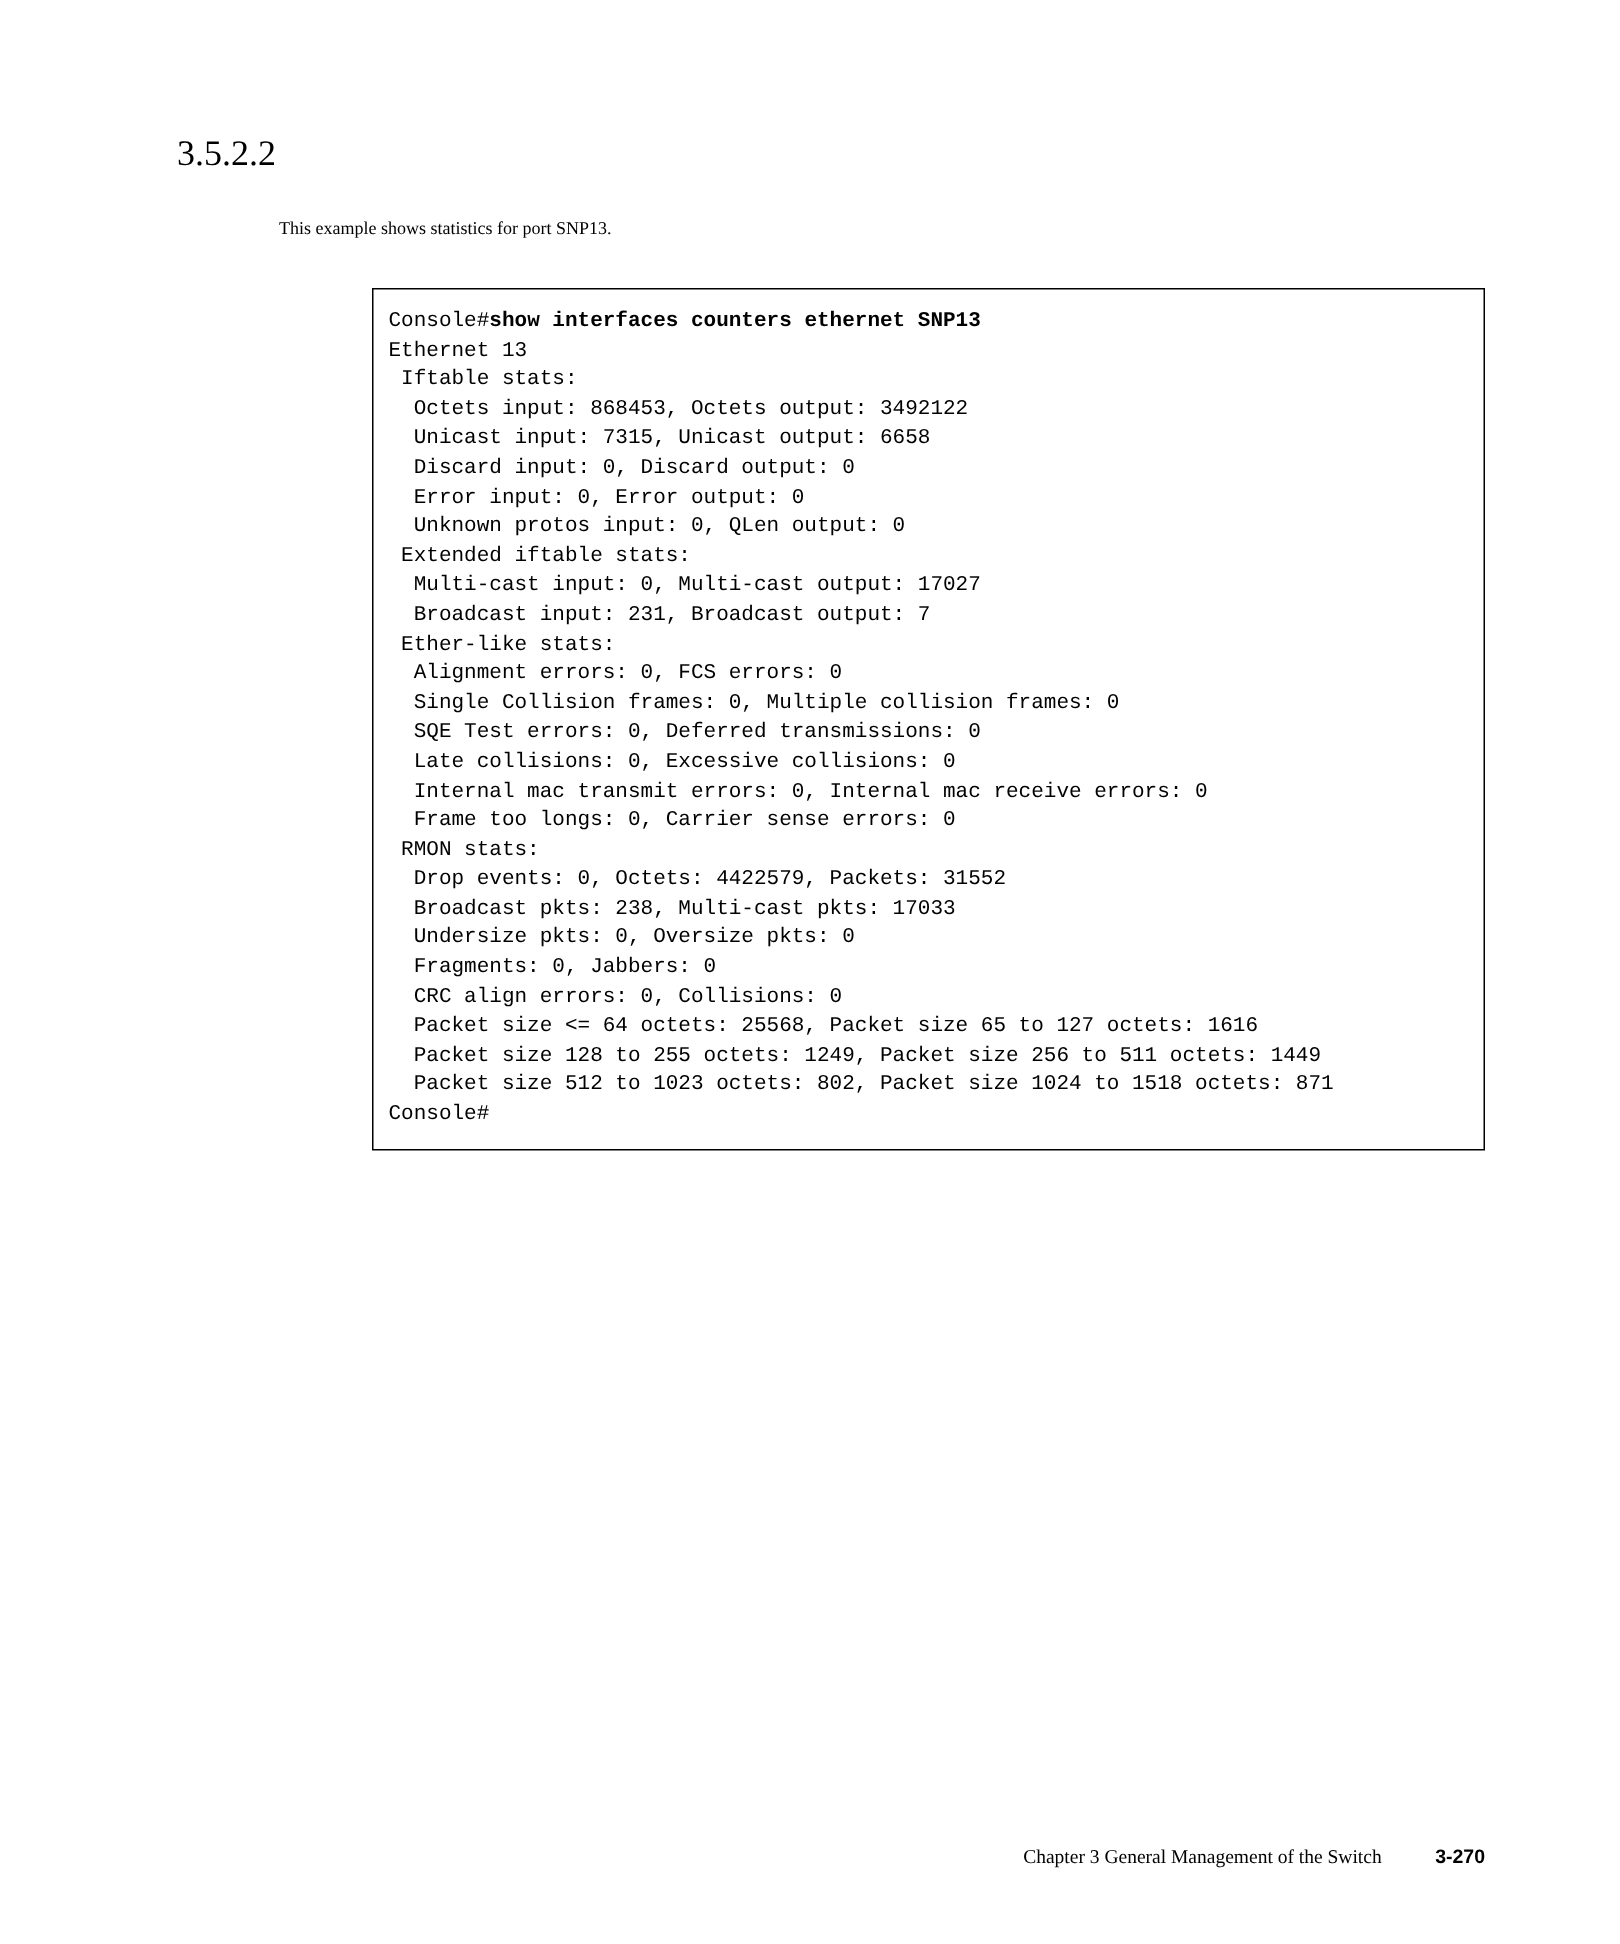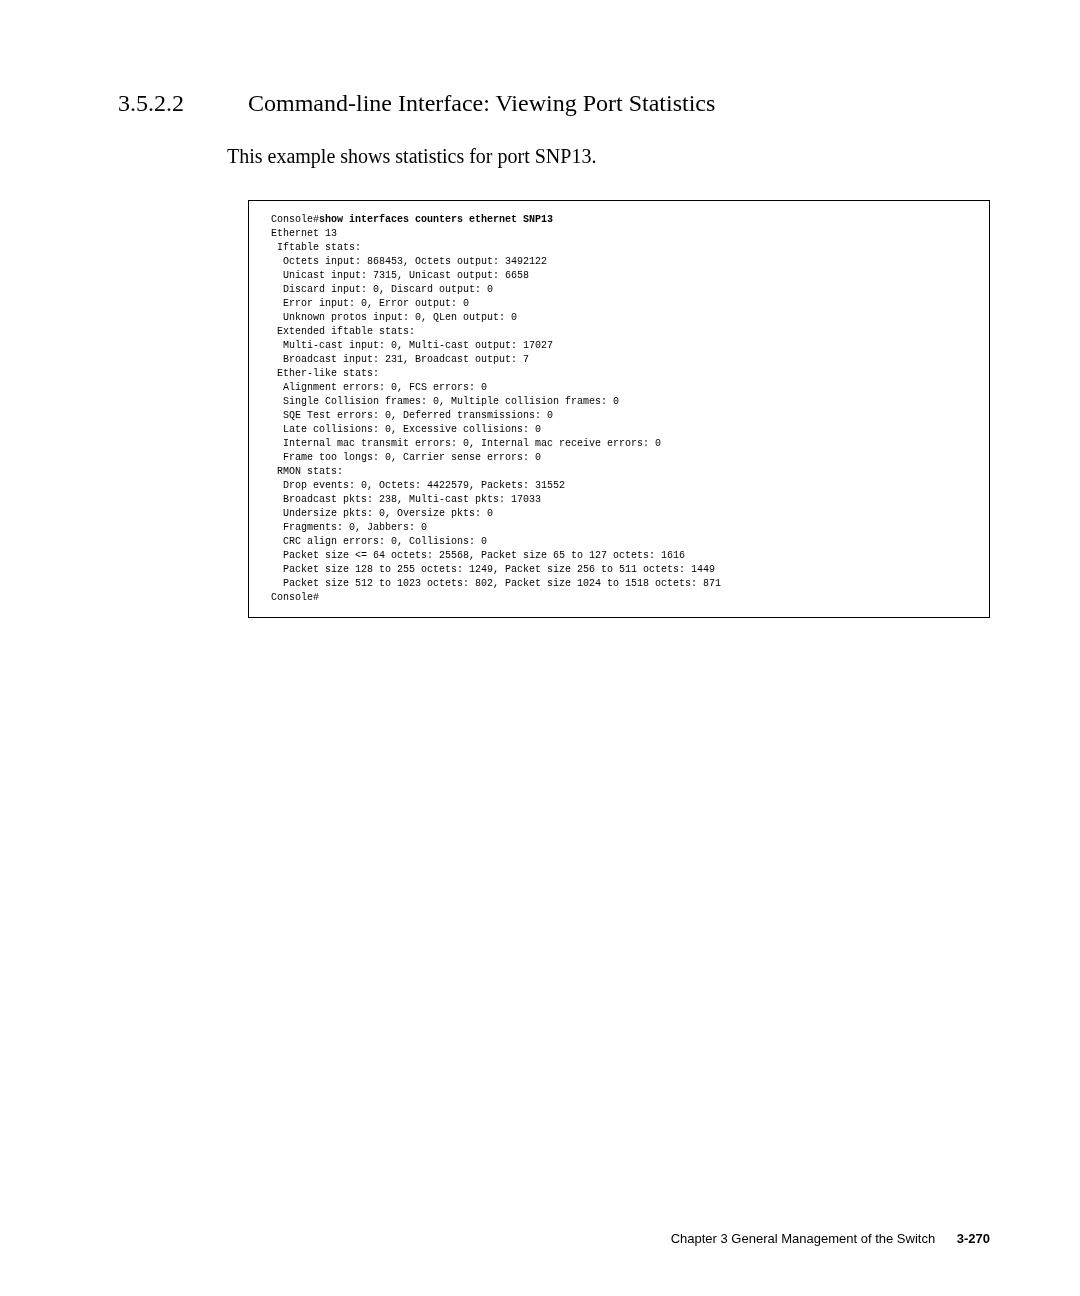--- a/index.html
+++ b/index.html
@@ -28,61 +28,61 @@
       font-size: 24px;
       font-weight: normal;
       width: 130px;
       flex-shrink: 0;
     }
     .section-title {
       font-size: 24px;
       font-weight: normal;
     }
     .intro-text {
-      margin-left: 109px;
-      font-size: 20px;
+      margin-left: 68px;
+      font-size: 12px;
       margin-bottom: 32px;
     }
     .console-box {
       margin-left: 130px;
       border: 1px solid #000000;
-      padding: 12px 22px;
+      padding: 12px 10px;
       font-family: 'Courier New', Courier, monospace;
-      font-size: 10px;
+      font-size: 14px;
       line-height: 1.4;
       white-space: pre;
     }
     .console-prompt {
       display: inline;
     }
     .console-cmd {
       font-weight: bold;
       display: inline;
     }
     .footer {
       position: absolute;
       bottom: 50px;
       right: 90px;
       font-family: Arial, Helvetica, sans-serif;
       font-size: 13px;
     }
     .footer-chapter {
-      margin-right: 18px;
+      margin-right: 32px;
+      font-family: Liberation Serif, serif;
     }
     .footer-page {
       font-weight: bold;
     }
   </style>
 </head>
 <body>
 
 <div class="page-content">
   <div class="section-header">
     <div class="section-number">3.5.2.2</div>
-    <div class="section-title">Command-line Interface: Viewing Port Statistics</div>
   </div>
   <div class="intro-text">This example shows statistics for port SNP13.</div>
   <div class="console-box"><span class="console-prompt">Console#</span><span class="console-cmd">show interfaces counters ethernet SNP13</span>
 <span id="console-body">Ethernet 13
  Iftable stats:
   Octets input: 868453, Octets output: 3492122
   Unicast input: 7315, Unicast output: 6658
   Discard input: 0, Discard output: 0
   Error input: 0, Error output: 0
   Unknown protos input: 0, QLen output: 0

